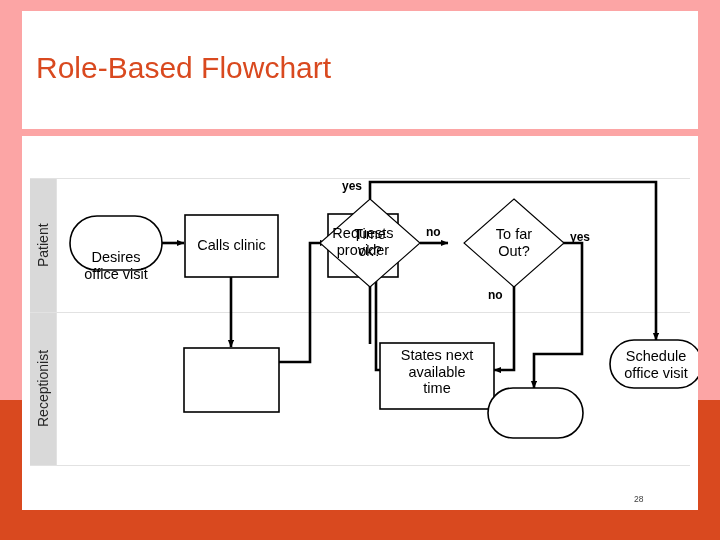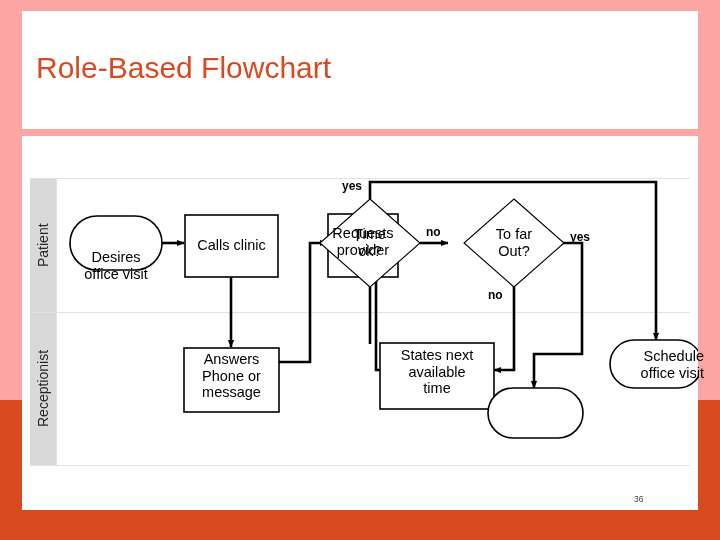--- a/index.html
+++ b/index.html
@@ -197,38 +197,33 @@
     <div class="fl-text" style="left:313px; top:90px;  width:70px;">
       <span>Time</span><br>
       <span>ok?</span>
     </div>
 
     <div class="fl-text" style="left:457px; top:90px;  width:70px;">
       <span>To far</span><br>
       <span>Out?</span>
     </div>
 
-    <div class="fl-text" style="left:162px; top:215px; width:95px;">
-      <span>Answers</span><br>
-      <span>Phone or</span><br>
-      <span>message</span>
-    </div>
 
     <div class="fl-text" style="left:358px; top:211px; width:114px;">
       <span>States next</span><br>
       <span>available</span><br>
       <span>time</span>
     </div>
 
-    <div class="fl-text" style="left:586px; top:212px; width:96px;text-align:right;">
+    <div class="fl-text" style="left:586px; top:212px; width:96px;">
       <span>Schedule</span><br>
       <span>office visit</span>
     </div>
 
 
     <div class="edge-label" style="left:320px; top:43px;">yes</div>
     <div class="edge-label" style="left:404px; top:89px;">no</div>
     <div class="edge-label" style="left:548px; top:94px;">yes</div>
     <div class="edge-label" style="left:466px; top:152px;">no</div>
 
-    <div class="pagenum">36</div>
+    <div class="pagenum">28</div>
   </div>
 </div>
 
 </body></html>

